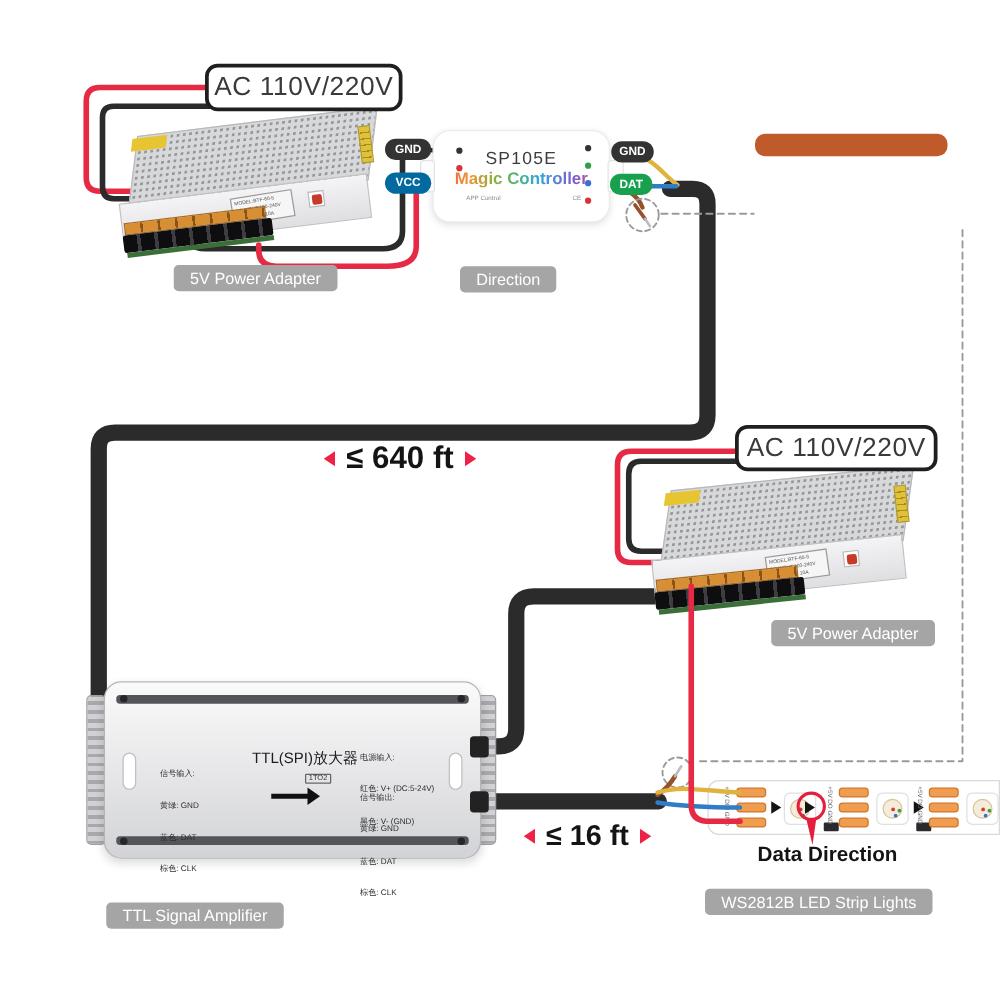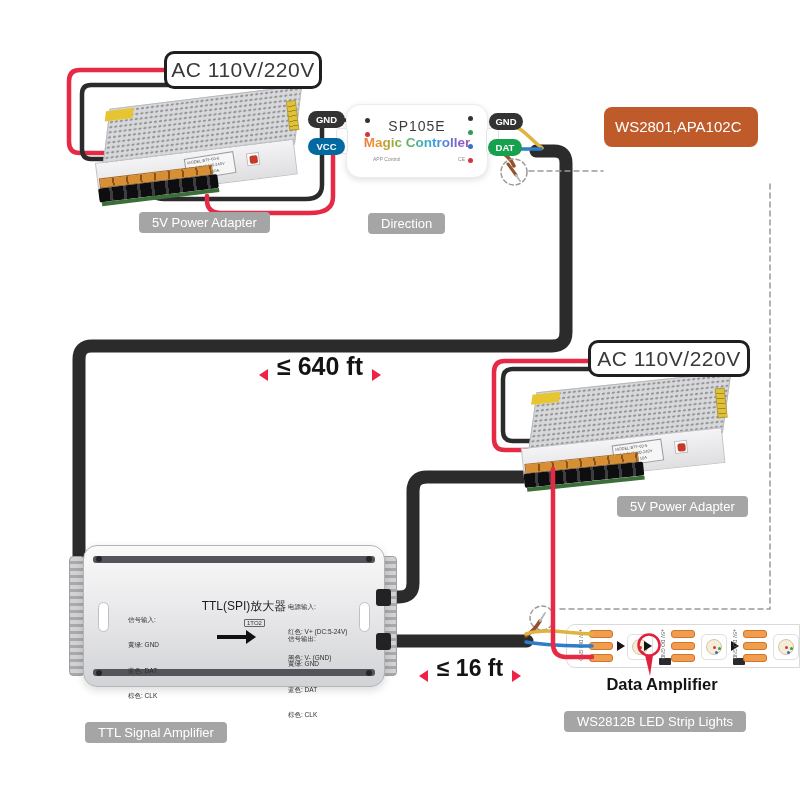--- a/index.html
+++ b/index.html
@@ -22,21 +22,21 @@
          display:flex; align-items:center; justify-content:center; z-index:26; }
   .pin-black { background:#333333; }
   .pin-red   { background:#0369a1; }
   .pin-green { background:#17a14f; }
 
   
   .note { background:#bf5a2b; color:#fff; border-radius:8px; padding:9px 11px;
           font-size:15px; line-height:1.45; z-index:30; }
 
   
-  .dist { display:flex; align-items:flex-end; justify-content:center; gap:9px; z-index:30;
+  .dist { display:flex; align-items:center; justify-content:center; gap:9px; z-index:30;
           color:#141414; font-weight:bold; }
   .tri-l { width:0; height:0; border-style:solid; border-width:6px 9px 6px 0;
            border-color:transparent #ee2146 transparent transparent; }
   .tri-r { width:0; height:0; border-style:solid; border-width:6px 0 6px 9px;
            border-color:transparent transparent transparent #ee2146; }
 
   
   .psu { z-index:10; }
   .psu-top { position:absolute; background-color:#d7d8da;
              background-image:radial-gradient(circle,#96969a 1.1px, transparent 1.35px);
@@ -171,21 +171,20 @@
 </div>
 
 <div class="abs pin pin-black" style="left:489px; top:113px; width:34px; height:17px;">
     <span>GND</span>
   </div>
 <div class="abs pin pin-green" style="left:488px; top:139px; width:34px; height:17px;">
     <span>DAT</span>
   </div>
 
 <div class="abs note" style="left:604px; top:107px; width:154px;">
-  <div>WS2801,APA102C</div>
 </div>
 
 <div class="abs dist" style="left:235px; top:352px; width:170px; font-size:25px;">
   <i class="tri-l"></i>
   <span>≤ 640 ft</span>
   <i class="tri-r"></i>
 </div>
 <div class="abs dist" style="left:400px; top:655px; width:140px; font-size:23px;">
   <i class="tri-l"></i>
   <span>≤ 16 ft</span>
@@ -282,21 +281,21 @@
   <span class="padlbl" style="left:171px; top:4px;">+5V DO GND</span>
   <div class="pad" style="left:176px; top:5px;"></div>
   <div class="pad" style="left:176px; top:17px;"></div>
   <div class="pad" style="left:176px; top:29px;"></div>
   <div class="led" style="left:206px; top:9px;">
       <i></i>
       <b></b>
     </div>
 </div>
 <div class="abs dd" style="left:597px; top:675px; width:130px;">
-  <span>Data Amplifier</span>
+  <span>Data Direction</span>
 </div>
 <div class="abs cap" style="left:564px; top:711px;">
   <span>WS2812B LED Strip Lights</span>
 </div>
 
 <svg class="layer" style="z-index:25" viewBox="0 0 800 800">
   <g fill="none" stroke-linecap="round" stroke-linejoin="round">
 
     <path d="M503,124 C522,124 530,140 542,148" stroke="#e0b23e" stroke-width="3.5"></path>
     <path d="M510,149 H541" stroke="#2f7cc9" stroke-width="3.5"></path>

